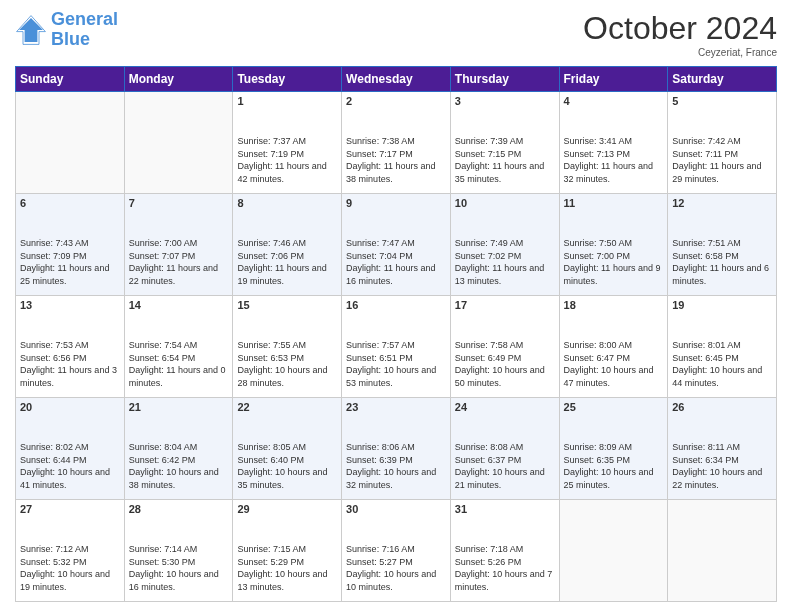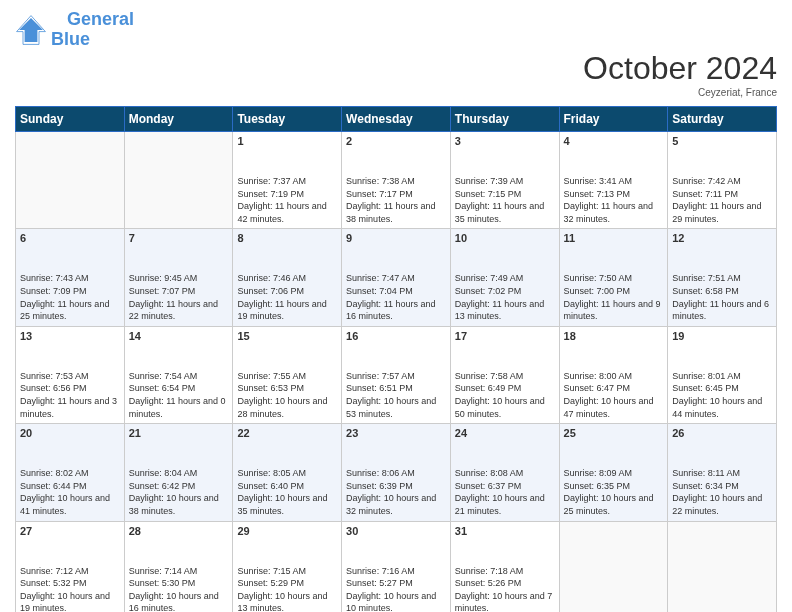--- a/index.html
+++ b/index.html
@@ -32,35 +32,34 @@
       width: 32px;
       height: 32px;
     }
     .title-block {
       text-align: right;
     }
     .month-title {
       font-size: 32px;
       font-weight: normal;
       color: #333;
-      margin-top: 40px;
     }
     .location {
       font-size: 10px;
       color: #555;
     }
     .calendar {
       flex: 1;
       border: 1px solid #ccc;
       border-collapse: collapse;
       width: 100%;
       table-layout: fixed;
     }
     .calendar th {
-      background: #0c4a6e;
+      background: #4c1d95;
       color: #fff;
       font-size: 12px;
       font-weight: bold;
       padding: 5px 4px;
       text-align: left;
       border: 1px solid #2a6bc5;
     }
     .calendar td {
       border: 1px solid #ccc;
       vertical-align: top;
@@ -93,21 +92,21 @@
 
 <div class="page">
   <div class="header">
     <div class="logo">
       <svg class="logo-icon" viewBox="0 0 40 40">
         <polygon points="20,5 35,20 28,20 28,35 12,35 12,20 5,20" fill="#4a90d9"></polygon>
         <polygon points="20,2 38,22 30,22 30,38 10,38 10,22 2,22" fill="none" stroke="#4a90d9" stroke-width="1"></polygon>
       </svg>
       <div>
         <div style="font-size:18px;font-weight:bold;color:#333;line-height:1.1;">
-          <span style="color:#4a90d9;margin-left:16px;">General</span><br>
+          <span style="color:#4a90d9;">General</span><br>
           <span style="color:#4a90d9;">Blue</span>
         </div>
       </div>
     </div>
     <div class="title-block">
       <div class="month-title">October 2024</div>
       <div class="location">Ceyzeriat, France</div>
     </div>
   </div>
 
@@ -148,21 +147,21 @@
             <div class="day-info"><span>Sunrise: 7:42 AM</span><br><span>Sunset: 7:11 PM</span><br><span>Daylight: 11 hours and 29 minutes.</span></div>
           </td>
         </tr>
         <tr class="row-alt">
           <td>
             <span class="day-number">6</span>
             <div class="day-info"><span>Sunrise: 7:43 AM</span><br><span>Sunset: 7:09 PM</span><br><span>Daylight: 11 hours and 25 minutes.</span></div>
           </td>
           <td>
             <span class="day-number">7</span>
-            <div class="day-info"><span>Sunrise: 9:45 AM</span><br><span>Sunset: 7:07 PM</span><br><span>Daylight: 11 hours and 22 minutes.</span></div>
+            <div class="day-info"><span>Sunrise: 7:00 AM</span><br><span>Sunset: 7:07 PM</span><br><span>Daylight: 11 hours and 22 minutes.</span></div>
           </td>
           <td>
             <span class="day-number">8</span>
             <div class="day-info"><span>Sunrise: 7:46 AM</span><br><span>Sunset: 7:06 PM</span><br><span>Daylight: 11 hours and 19 minutes.</span></div>
           </td>
           <td>
             <span class="day-number">9</span>
             <div class="day-info"><span>Sunrise: 7:47 AM</span><br><span>Sunset: 7:04 PM</span><br><span>Daylight: 11 hours and 16 minutes.</span></div>
           </td>
           <td>

